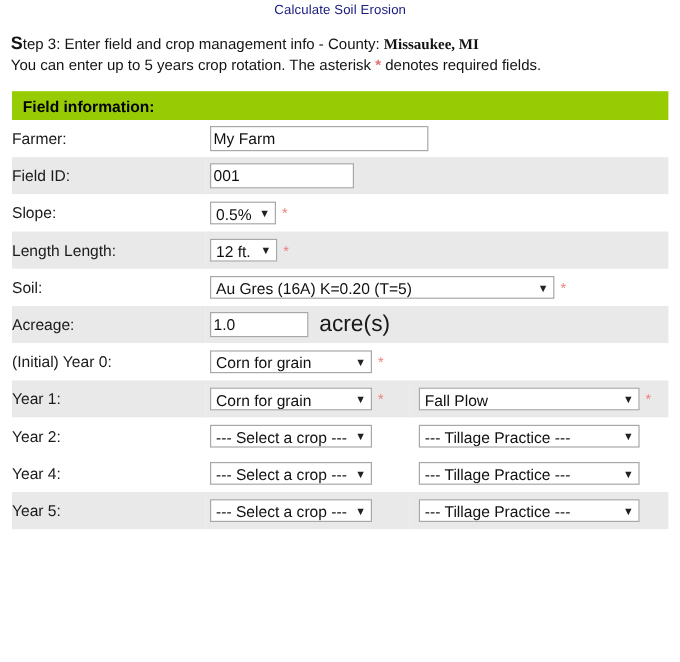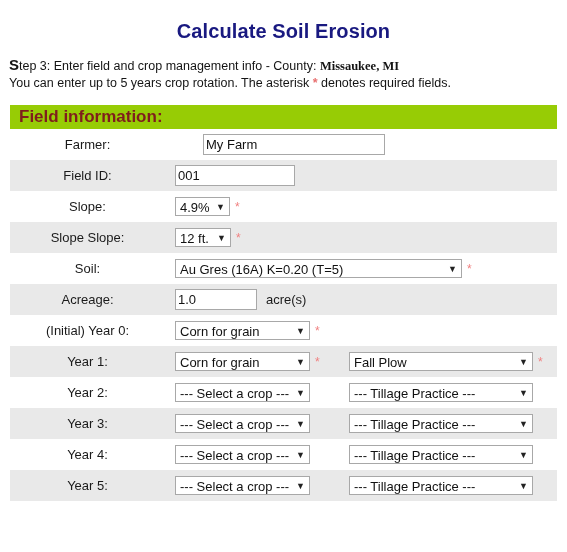--- a/index.html
+++ b/index.html
@@ -12,23 +12,23 @@
     background: #ffffff;
     font-family: "Liberation Sans", sans-serif;
     font-size: 13px;
     color: #1a1a1a;
     overflow: hidden;
   }
 
   .page-title {
     text-align: center;
     color: #191980;
-    font-size: 20px;
-    font-weight: bold;
-    padding-top: 20px;
+    font-size: 11px;
+    font-weight: normal;
+    padding-top: 3px;
     letter-spacing: 0.1px;
   }
 
   .intro {
     padding: 13px 0 0 9px;
     font-size: 12.5px;
     line-height: 17px;
     color: #141414;
   }
   .intro .big-s {
@@ -55,35 +55,35 @@
     vertical-align: middle;
   }
 
   tr.row-white > td { background: #ffffff; }
   tr.row-gray  > td { background: #e9e9e9; margin-left: 11px; }
 
   .bar-cell {
     background: #97cc05 !important;
     height: 24px;
     font-weight: bold;
-    font-size: 17px;
-    color: #7f1d1d;
+    font-size: 13px;
+    color: #000000;
     padding-left: 9px !important;
   }
   .bar-cell.center {
     text-align: center;
     padding-left: 0 !important;
   }
   .bar-gap {
     background: #ffffff !important;
     width: 4px;
   }
 
   .lbl {
-    text-align: center;
+    text-align: left;
     padding-right: 6px !important;
     font-size: 13px;
     color: #1a1a1a;
     white-space: nowrap;
   }
 
   .fld {
     padding-left: 4px !important;
     white-space: nowrap;
   }
@@ -95,21 +95,21 @@
     font-size: 13px;
     color: #111;
     height: 17px;
     line-height: 17px;
     padding: 1px 2px;
     border: 1px solid #a8a8a8;
     background: #ffffff;
     box-sizing: content-box;
     vertical-align: middle;
   }
-  input.farmer-inp { width: 176px; margin-left: 28px; }
+  input.farmer-inp { width: 176px; }
   input.fieldid-inp { width: 114px; }
   input.acre-inp { width: 76px; }
 
   .sel {
     display: inline-block;
     position: relative;
     border: 1px solid #a8a8a8;
     background: #ffffff;
     height: 19px;
     line-height: 19px;
@@ -138,21 +138,21 @@
   .sel-till    { width: 184px; }
 
   .star {
     color: #f08080;
     font-size: 12px;
     margin-left: 5px;
     vertical-align: middle;
   }
   .unit {
     margin-left: 9px;
-    font-size: 13px;
+    font-size: 19px;
     color: #1a1a1a;
     vertical-align: middle;
   }
 </style>
 </head>
 <body>
 
 <div class="page-title">Calculate Soil Erosion</div>
 
 <div class="intro">
@@ -187,26 +187,26 @@
   <tr class="row-gray data-row">
     <td class="lbl">Field ID:</td>
     <td class="fld" colspan="3">
       <input class="txt fieldid-inp" type="text" value="001" style="">
     </td>
   </tr>
 
   <tr class="row-white data-row">
     <td class="lbl">Slope:</td>
     <td class="fld" colspan="3">
-      <span class="sel sel-slope"><span>4.9%</span><span class="arrow">▼</span></span><span class="star">*</span>
-    </td>
-  </tr>
-
-  <tr class="row-gray data-row">
-    <td class="lbl">Slope Slope:</td>
+      <span class="sel sel-slope"><span>0.5%</span><span class="arrow">▼</span></span><span class="star">*</span>
+    </td>
+  </tr>
+
+  <tr class="row-gray data-row">
+    <td class="lbl">Length Length:</td>
     <td class="fld" colspan="3">
       <span class="sel sel-length"><span>12 ft.</span><span class="arrow">▼</span></span><span class="star">*</span>
     </td>
   </tr>
 
   <tr class="row-white data-row">
     <td class="lbl">Soil:</td>
     <td class="fld" colspan="3">
       <span class="sel sel-soil"><span>Au Gres (16A) K=0.20 (T=5)</span><span class="arrow">▼</span></span><span class="star">*</span>
     </td>
@@ -244,30 +244,20 @@
     <td class="lbl">Year 2:</td>
     <td class="fld">
       <span class="sel sel-crop"><span>--- Select a crop ---</span><span class="arrow">▼</span></span>
     </td>
     <td></td>
     <td class="fld">
       <span class="sel sel-till"><span>--- Tillage Practice ---</span><span class="arrow">▼</span></span>
     </td>
   </tr>
 
-  <tr class="row-gray data-row">
-    <td class="lbl">Year 3:</td>
-    <td class="fld">
-      <span class="sel sel-crop"><span>--- Select a crop ---</span><span class="arrow">▼</span></span>
-    </td>
-    <td></td>
-    <td class="fld">
-      <span class="sel sel-till"><span>--- Tillage Practice ---</span><span class="arrow">▼</span></span>
-    </td>
-  </tr>
 
   <tr class="row-white data-row">
     <td class="lbl">Year 4:</td>
     <td class="fld">
       <span class="sel sel-crop"><span>--- Select a crop ---</span><span class="arrow">▼</span></span>
     </td>
     <td></td>
     <td class="fld">
       <span class="sel sel-till"><span>--- Tillage Practice ---</span><span class="arrow">▼</span></span>
     </td>

